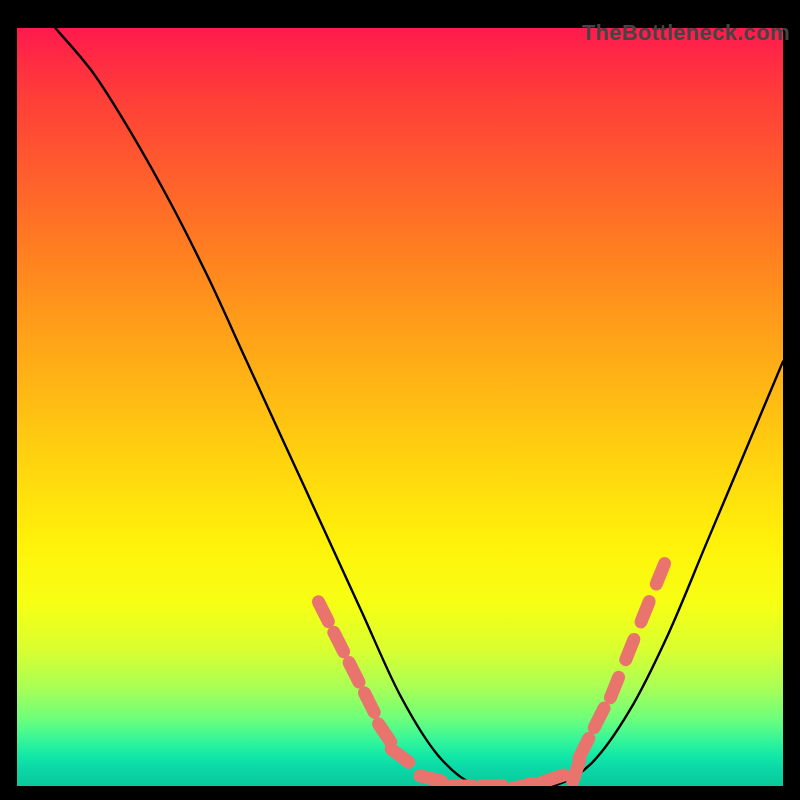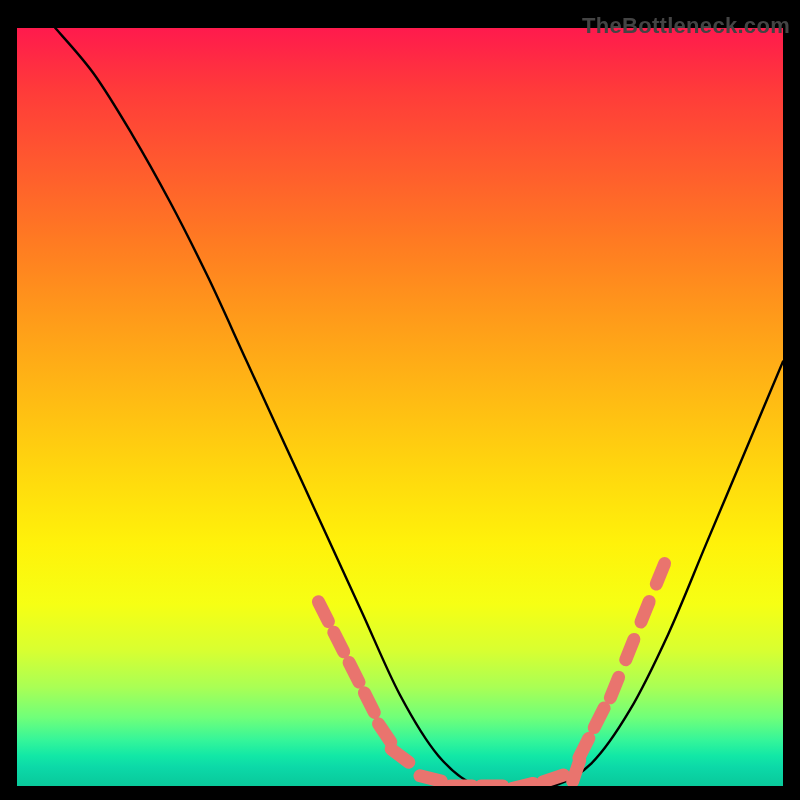--- a/index.html
+++ b/index.html
@@ -12,21 +12,21 @@
     font-family: Arial, Helvetica, sans-serif;
   }
   .frame {
     position: relative;
     width: 800px;
     height: 800px;
     background: #000;
   }
   .watermark {
     position: absolute;
-    top: 13px;
+    top: 20px;
     right: 10px;
     color: #444;
     font-size: 22px;
     font-weight: 600;
     letter-spacing: 0.3px;
     z-index: 10;
   }
   .plot {
     position: absolute;
     left: 17px;

